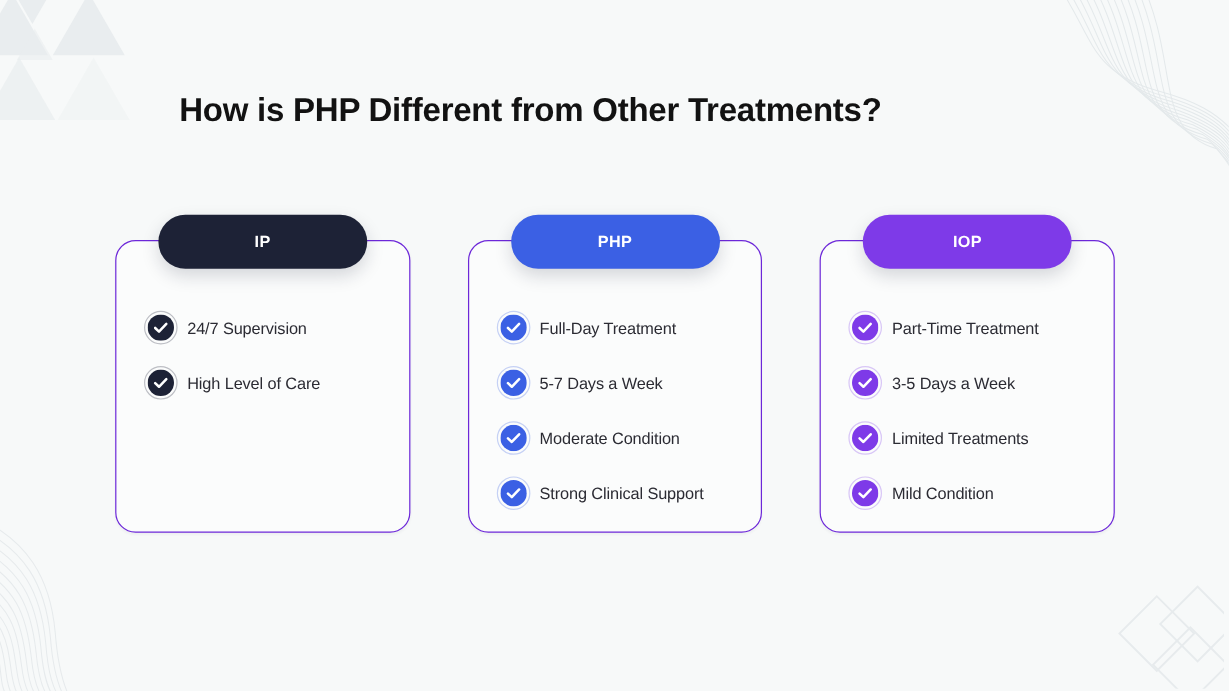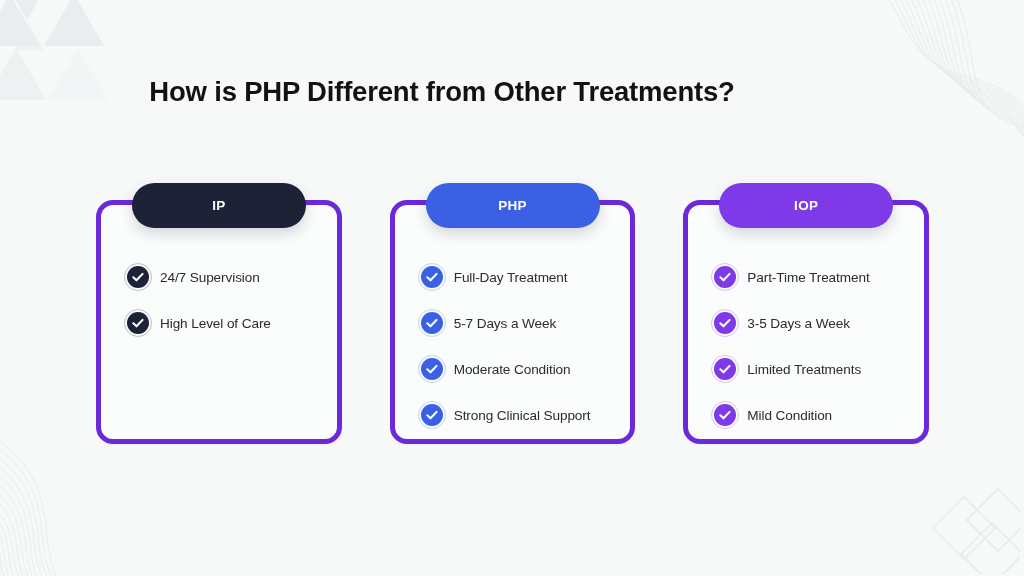--- a/index.html
+++ b/index.html
@@ -46,21 +46,21 @@
     width:833px;
     display:flex;
     gap:48px;
   }
 
   .card {
     position:relative;
     width:272px;
     height:244px;
     background:#fbfcfc;
-    border:5px solid #6d28d9;
+    border:1px solid #6d28d9;
     border-radius:17px;
     box-shadow:0 1px 2px rgba(20,25,40,.04);
   }
 
   .card-header {
     position:absolute;
     top:-22px; left:50%;
     transform:translateX(-50%);
     width:174px;
     height:45px;

